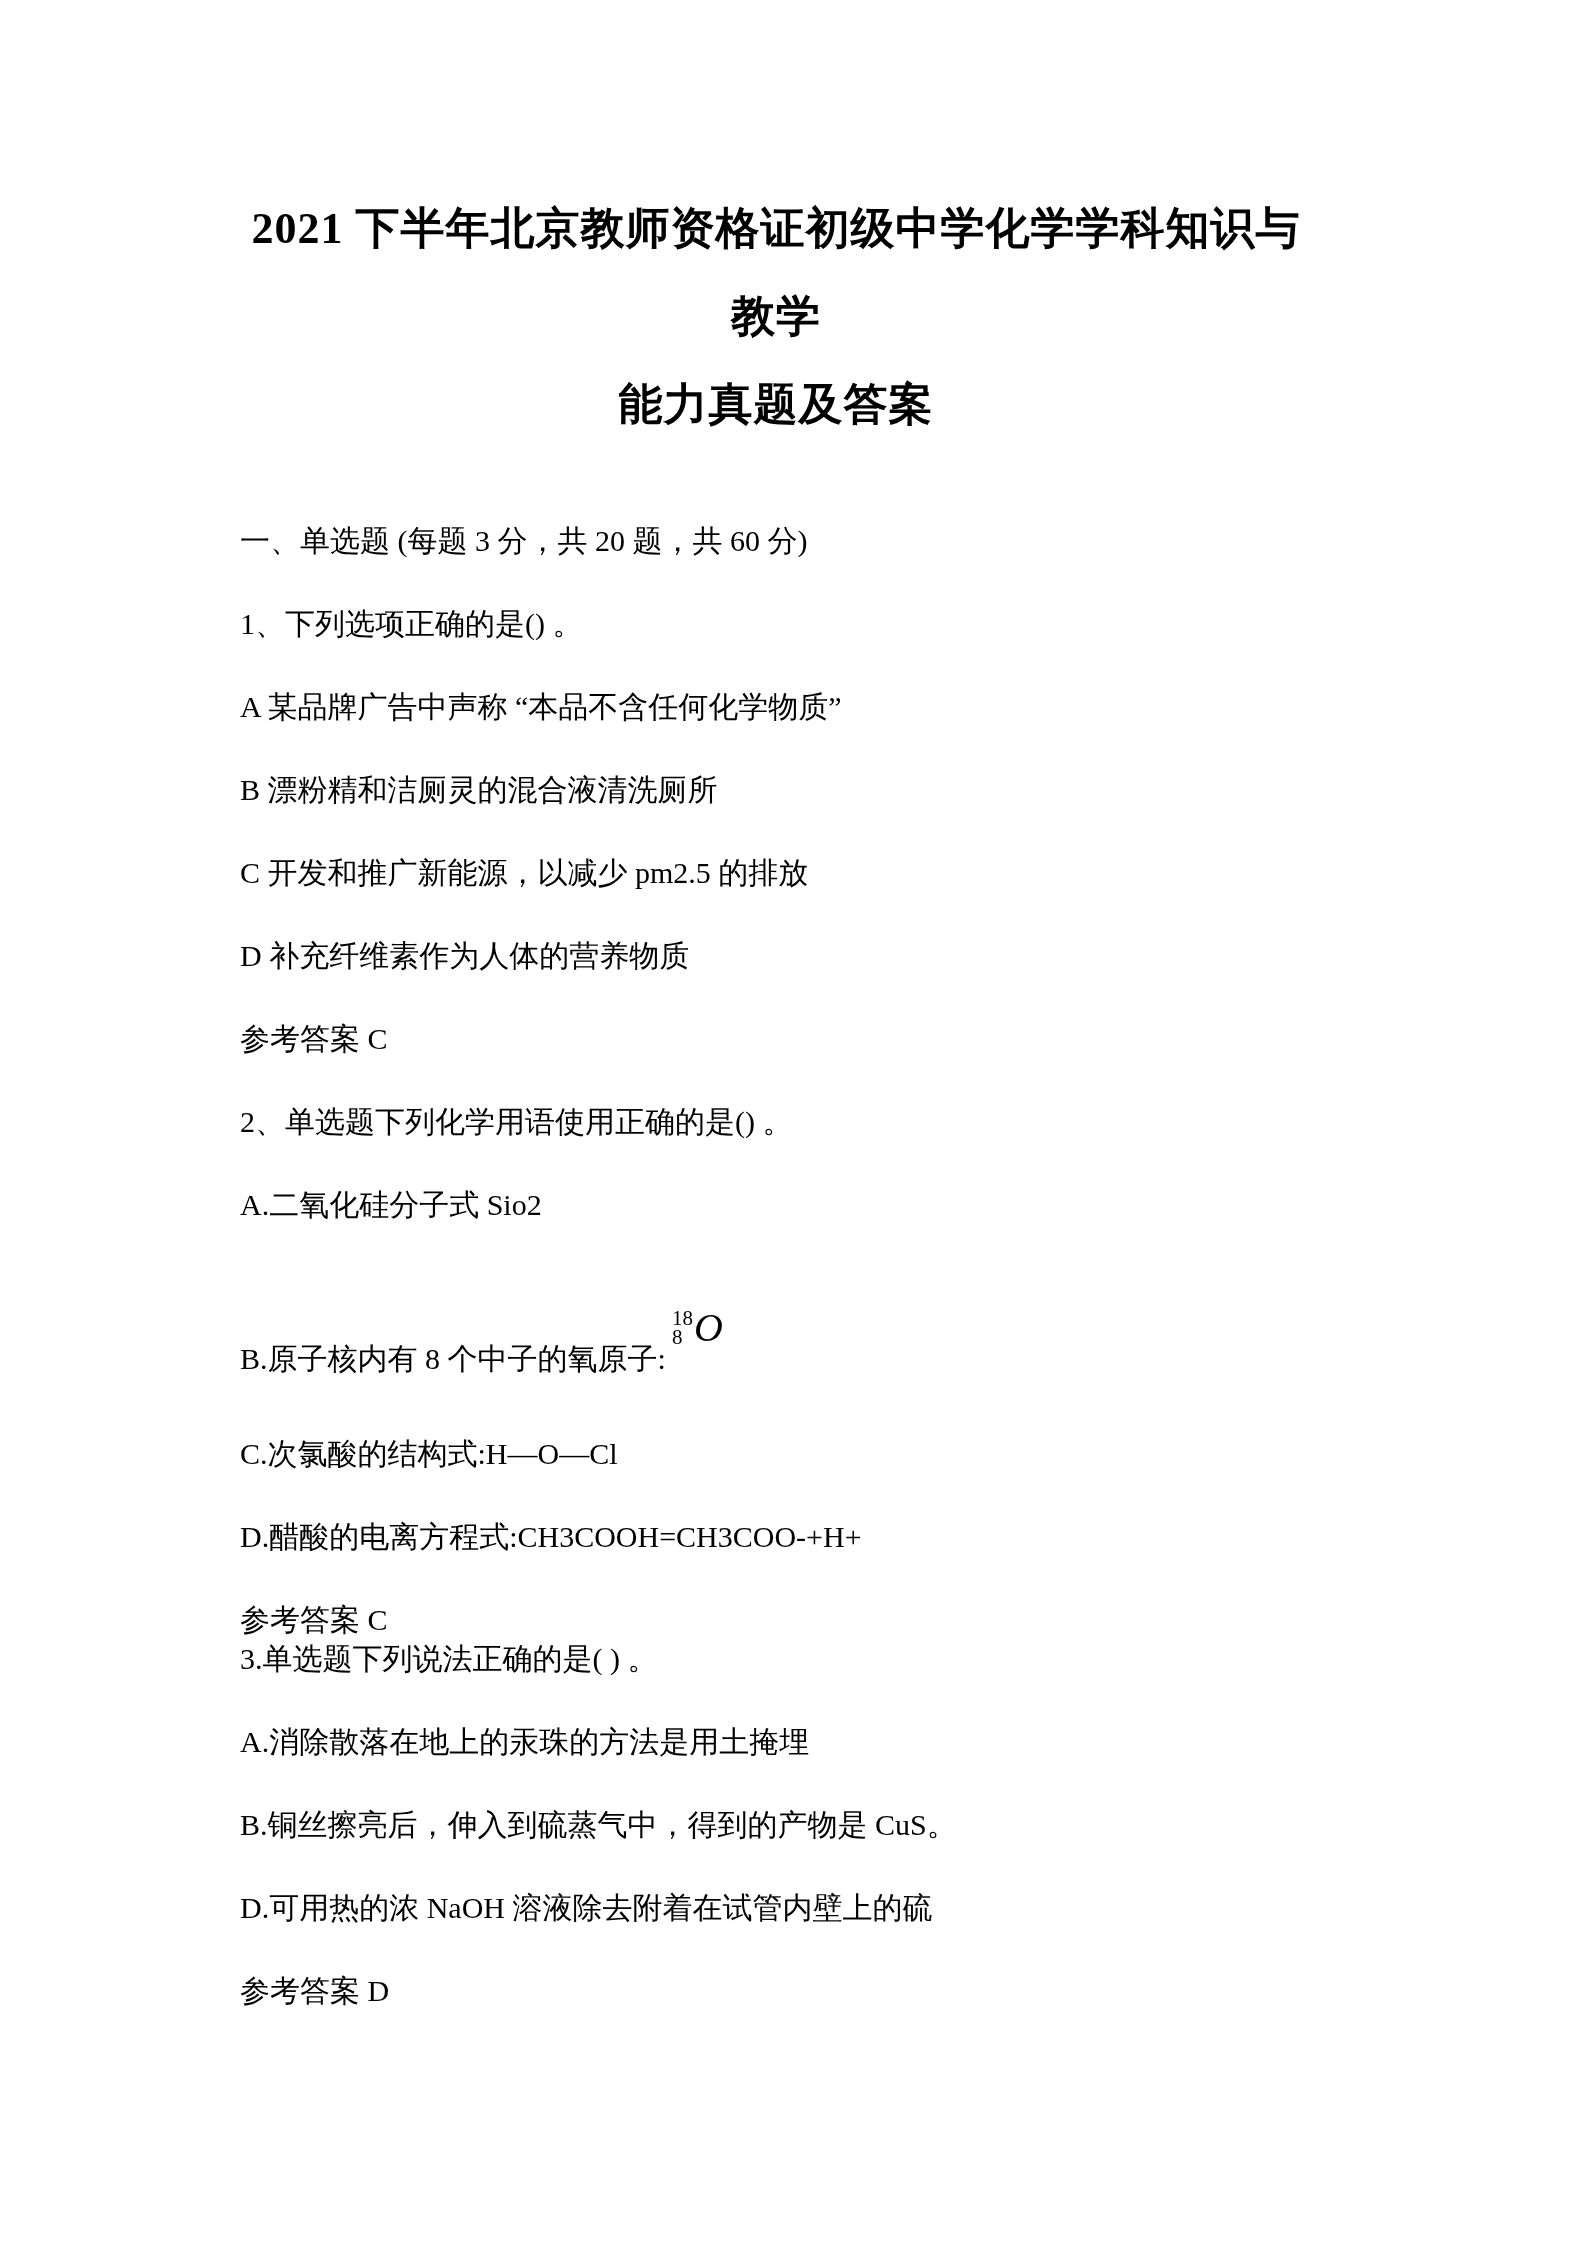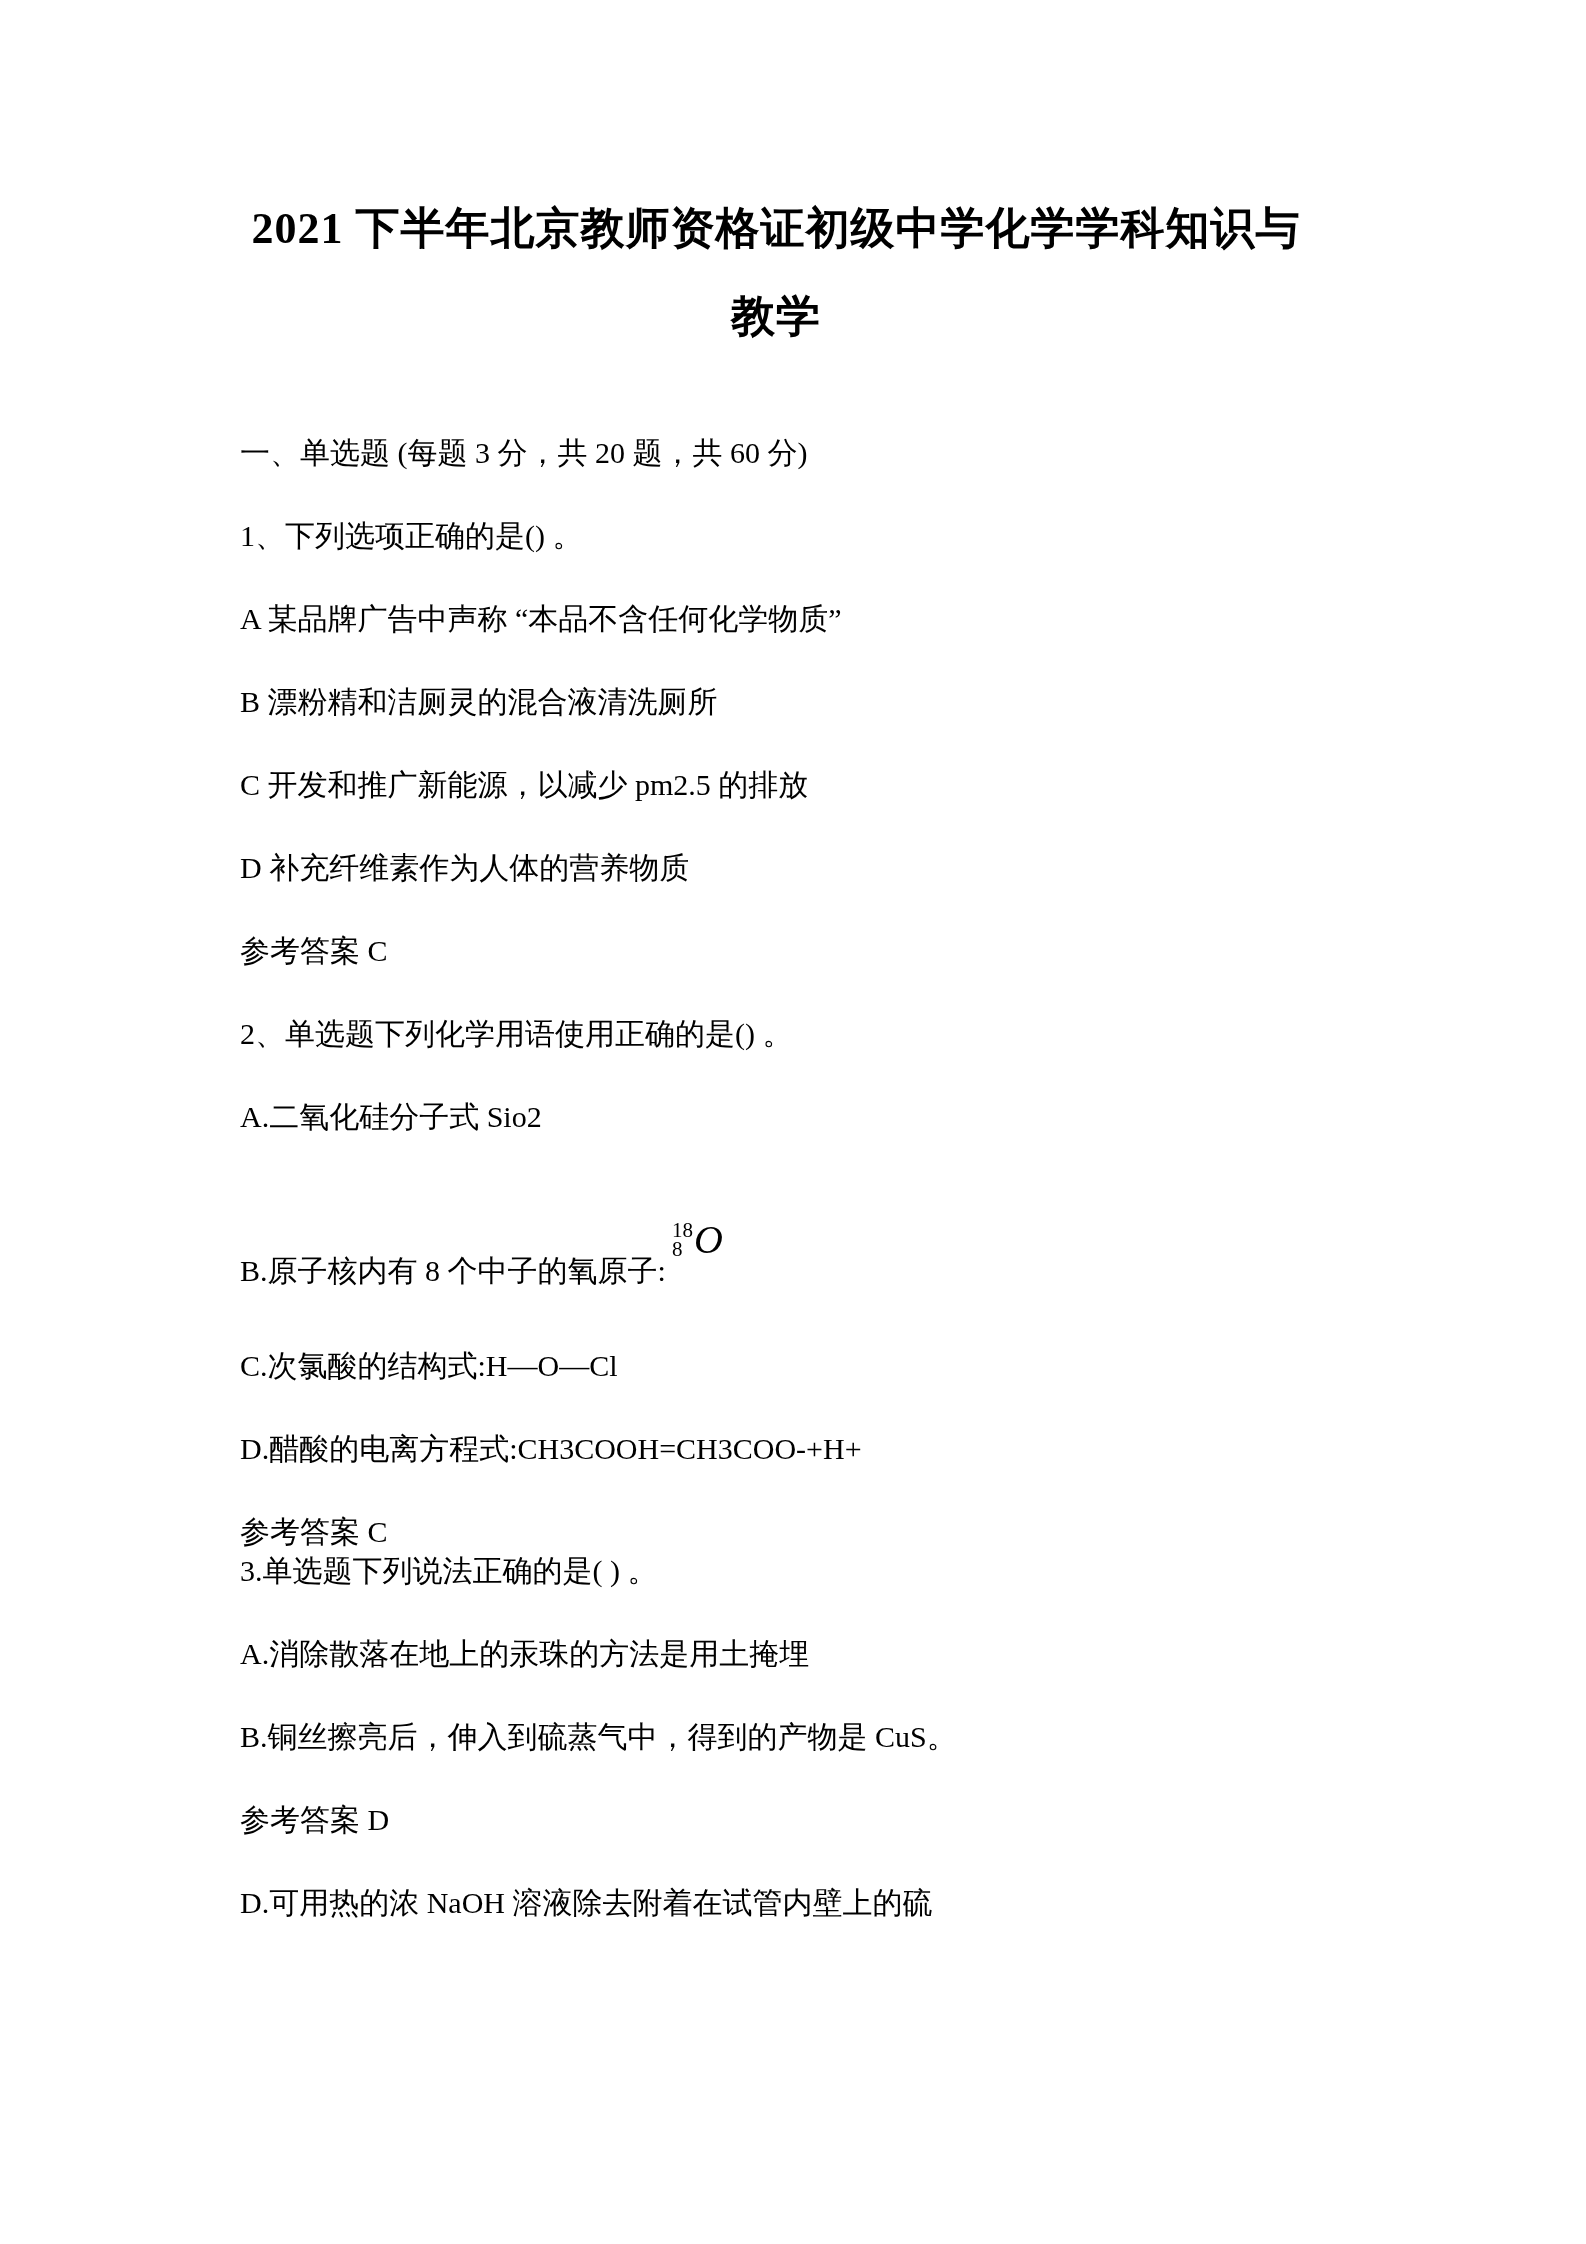--- a/index.html
+++ b/index.html
@@ -72,20 +72,21 @@
     margin-left: 1px;
   }
 </style>
 </head>
 <body>
 
 <div class="page">
 
   <h1 class="title">
     <span class="tline">2021 下半年北京教师资格证初级中学化学学科知识与教学</span>
+    <span class="tline">能力真题及答案</span>
   </h1>
 
   <p class="para section">一、单选题 (每题 3 分，共 20 题，共 60 分)</p>
 
   <p class="para">1、下列选项正确的是() 。</p>
   <p class="para">A 某品牌广告中声称 “本品不含任何化学物质”</p>
   <p class="para">B 漂粉精和洁厕灵的混合液清洗厕所</p>
   <p class="para">C 开发和推广新能源，以减少 pm2.5 的排放</p>
   <p class="para">D 补充纤维素作为人体的营养物质</p>
   <p class="para">参考答案 C</p>
@@ -102,16 +103,16 @@
       <span class="symbol">O</span>
     </span>
   </p>
   <p class="para">C.次氯酸的结构式:H—O—Cl</p>
   <p class="para">D.醋酸的电离方程式:CH3COOH=CH3COO-+H+</p>
   <p class="para mb-tight">参考答案 C</p>
 
   <p class="para">3.单选题下列说法正确的是( ) 。</p>
   <p class="para">A.消除散落在地上的汞珠的方法是用土掩埋</p>
   <p class="para">B.铜丝擦亮后，伸入到硫蒸气中，得到的产物是 CuS。</p>
+  <p class="para">D.可用热的浓 NaOH 溶液除去附着在试管内壁上的硫</p>
   <p class="para">参考答案 D</p>
-  <p class="para">D.可用热的浓 NaOH 溶液除去附着在试管内壁上的硫</p>
 
 </div>
 
 </body></html>

